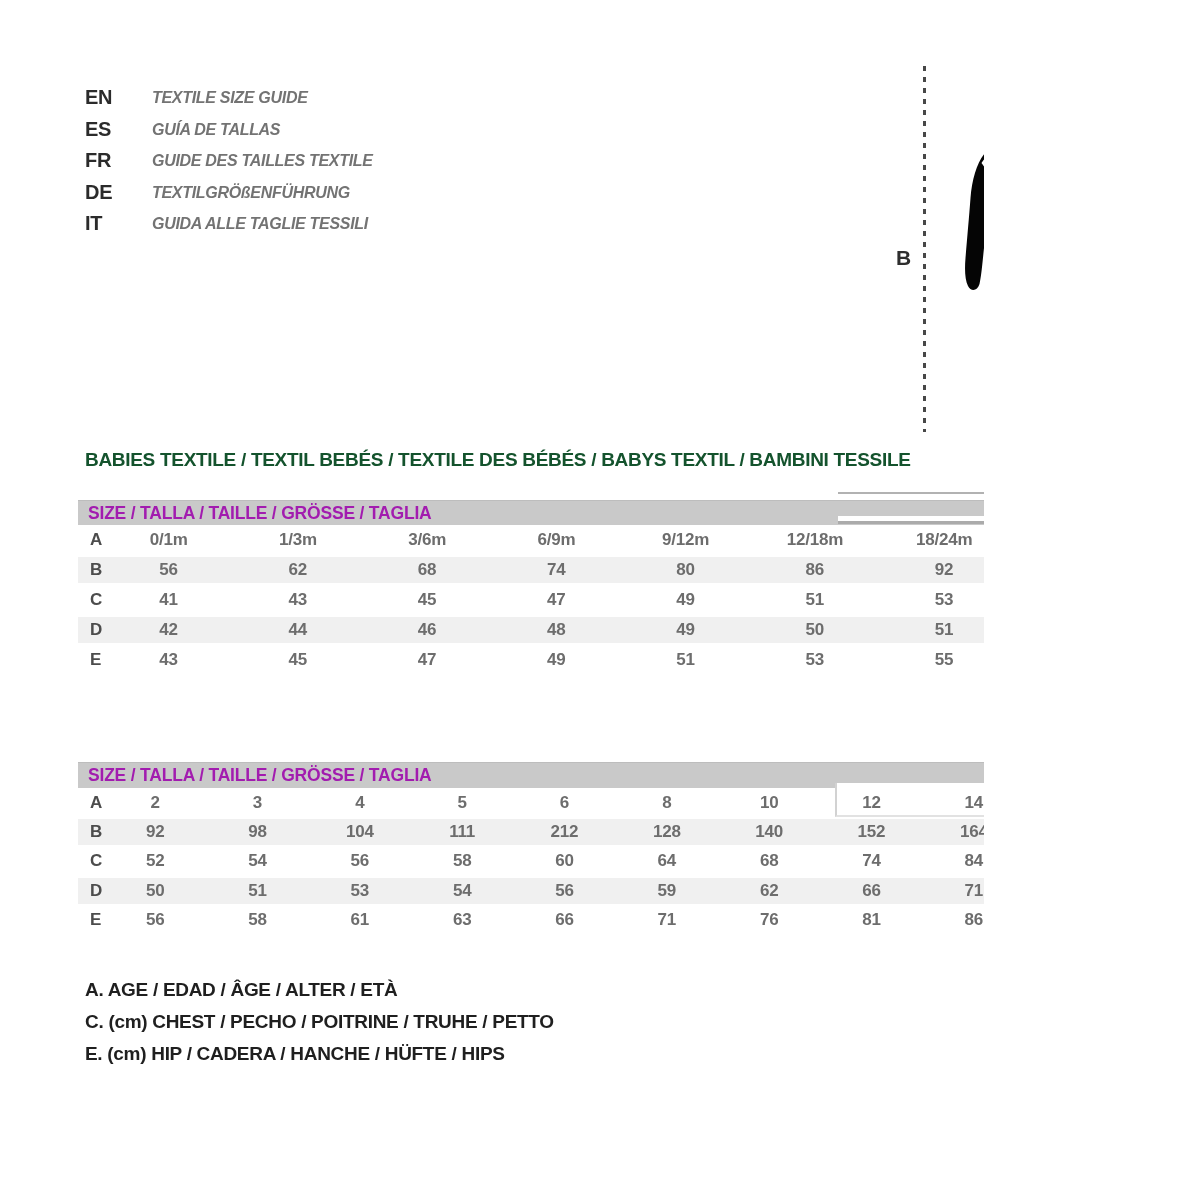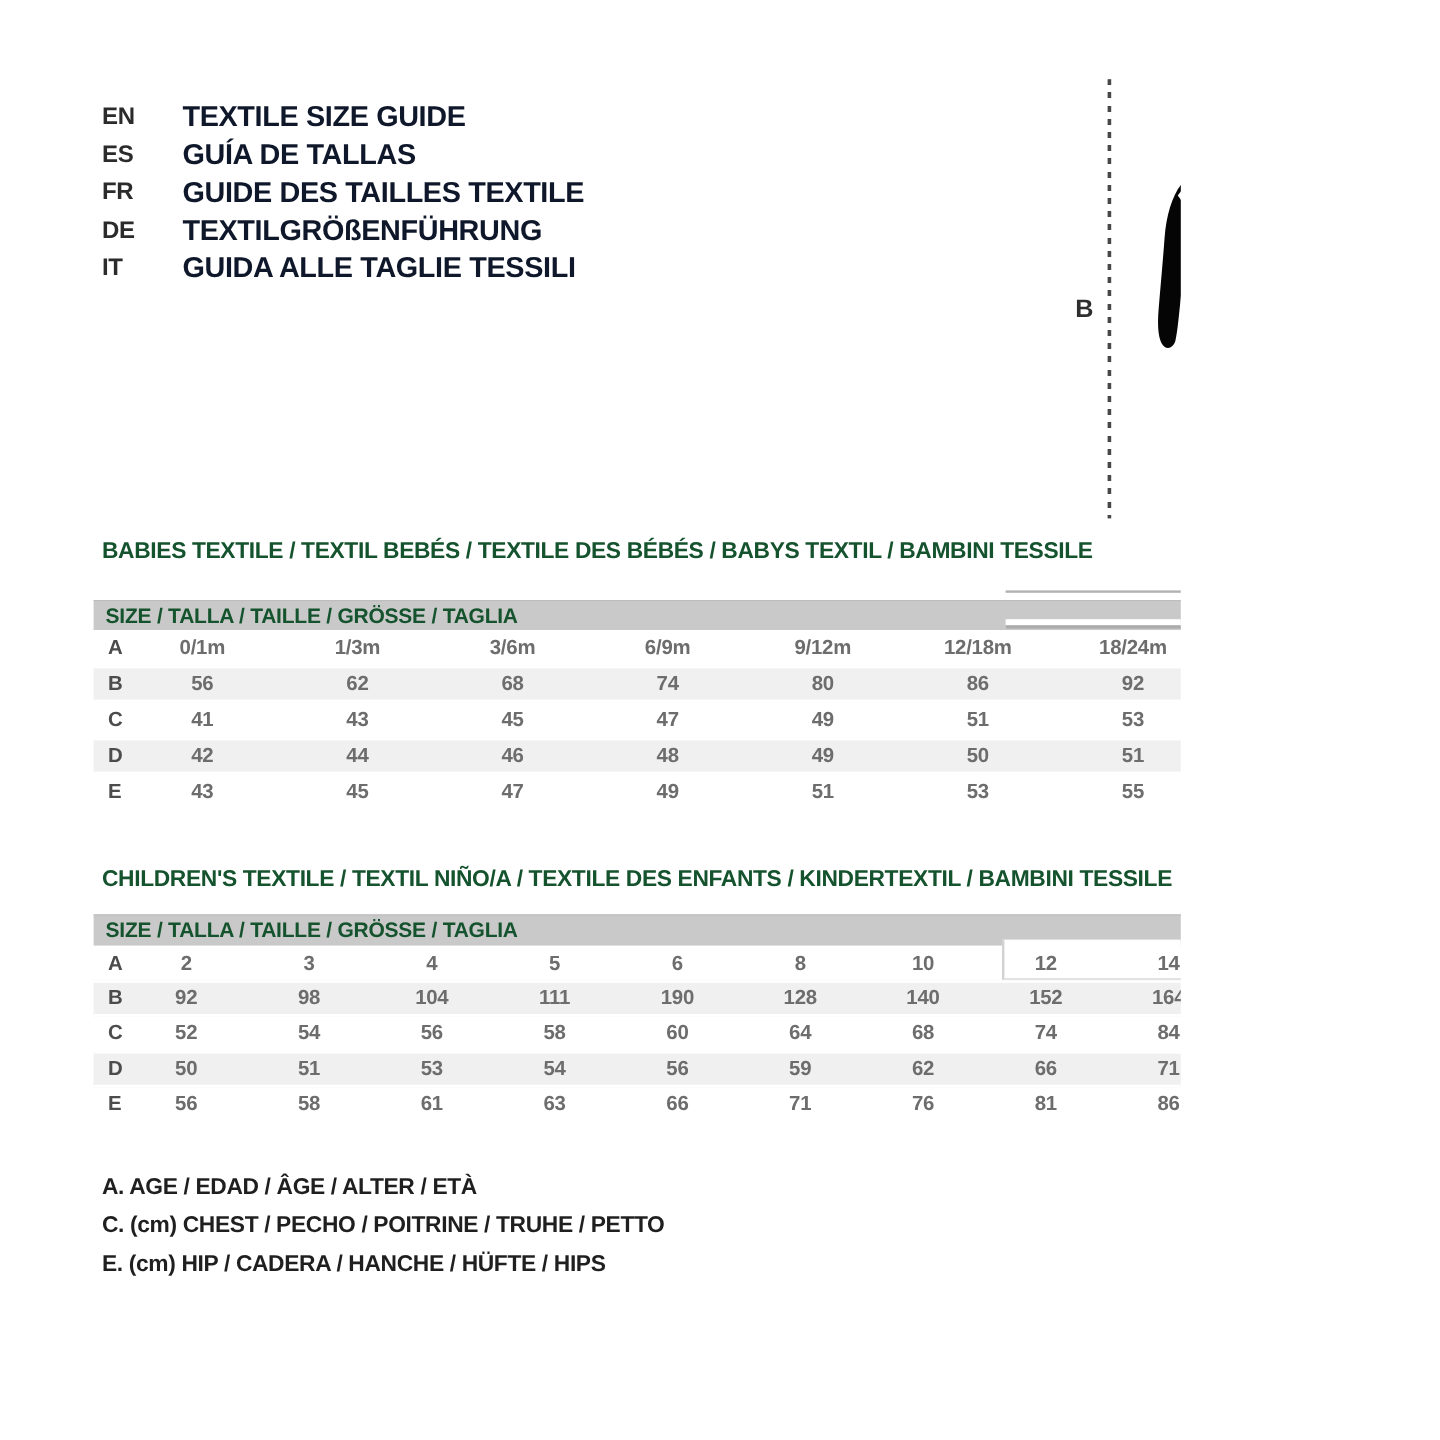--- a/index.html
+++ b/index.html
@@ -6,21 +6,21 @@
   body { background:#ffffff; }
   .page {
     position:relative; width:984px; height:1200px; background:#ffffff;
     font-family:"Liberation Sans", sans-serif; overflow:hidden;
   }
 
   
   .lang-block { position:absolute; left:85px; top:82px; }
   .lang-row { display:flex; line-height:31.5px; }
   .lang-code { width:67px; font-size:20px; font-weight:700; color:#2b2b2b; letter-spacing:-0.3px; }
-  .lang-title { font-size:24px; font-weight:700; color:#0f172a; letter-spacing:-0.3px; }
+  .lang-title { font-size:16px; font-weight:700; color:#737373; letter-spacing:-0.3px;font-style:italic; }
 
   
   .figure-svg { position:absolute; left:950px; top:40px; }
   .dim-line-b {
     position:absolute; left:923px; top:66px; width:3px; height:366px;
     background:repeating-linear-gradient(to bottom, #474747 0 5px, transparent 5px 11px);
   }
   .dim-label { position:absolute; font-size:21px; font-weight:700; color:#2e2e2e; }
   .label-b { left:896px; top:246px; }
   .label-c { left:1117px; top:184px; }
@@ -33,21 +33,21 @@
   }
   .babies-title { top:449px; }
   .children-title { top:722px; }
 
   
   .size-table { position:absolute; left:78px; }
   .babies-table { top:500px; width:1060px; }
   .children-table { top:762px; width:947px; }
   .t-head {
     height:25px; background:#c9c9c9; border-top:1px solid #bdbdbd;
-    font-size:17.5px; font-weight:700; color:#14532d; letter-spacing:-0.2px;
+    font-size:17.5px; font-weight:700; color:#a21caf; letter-spacing:-0.2px;
     line-height:24px; padding-left:10px; position:relative; z-index:0;
   }
   .children-table .t-head { height:26px; line-height:25px; }
   .t-row {
     position:relative; z-index:2;
     display:grid; grid-template-columns:26px repeat(var(--ncols), 1fr);
     height:30px; align-items:center;
   }
   .children-table .t-row { height:29.4px; }
   .t-row.band { background:#f0f0f0; border-top:2px solid #ffffff; border-bottom:2px solid #ffffff; }
@@ -221,42 +221,41 @@
         <div class="t-cell">49</div>
         <div class="t-cell">51</div>
         <div class="t-cell">53</div>
         <div class="t-cell">55</div>
         <div class="t-cell">57</div>
       </div>
     </div>
   <div class="artifact babies-line-top"></div>
   <div class="artifact babies-notch"></div>
 
-  <div class="section-title children-title">CHILDREN'S TEXTILE / TEXTIL NIÑO/A / TEXTILE DES ENFANTS / KINDERTEXTIL / BAMBINI TESSILE</div>
   <div class="size-table children-table" style="--ncols:9">
       <div class="t-head">SIZE / TALLA / TAILLE / GRÖSSE / TAGLIA</div>
       <div class="t-row">
         <div class="t-label">A</div>
         <div class="t-cell">2</div>
         <div class="t-cell">3</div>
         <div class="t-cell">4</div>
         <div class="t-cell">5</div>
         <div class="t-cell">6</div>
         <div class="t-cell">8</div>
         <div class="t-cell">10</div>
         <div class="t-cell">12</div>
         <div class="t-cell">14</div>
       </div>
       <div class="t-row band">
         <div class="t-label">B</div>
         <div class="t-cell">92</div>
         <div class="t-cell">98</div>
         <div class="t-cell">104</div>
         <div class="t-cell">111</div>
-        <div class="t-cell">190</div>
+        <div class="t-cell">212</div>
         <div class="t-cell">128</div>
         <div class="t-cell">140</div>
         <div class="t-cell">152</div>
         <div class="t-cell">164</div>
       </div>
       <div class="t-row">
         <div class="t-label">C</div>
         <div class="t-cell">52</div>
         <div class="t-cell">54</div>
         <div class="t-cell">56</div>

